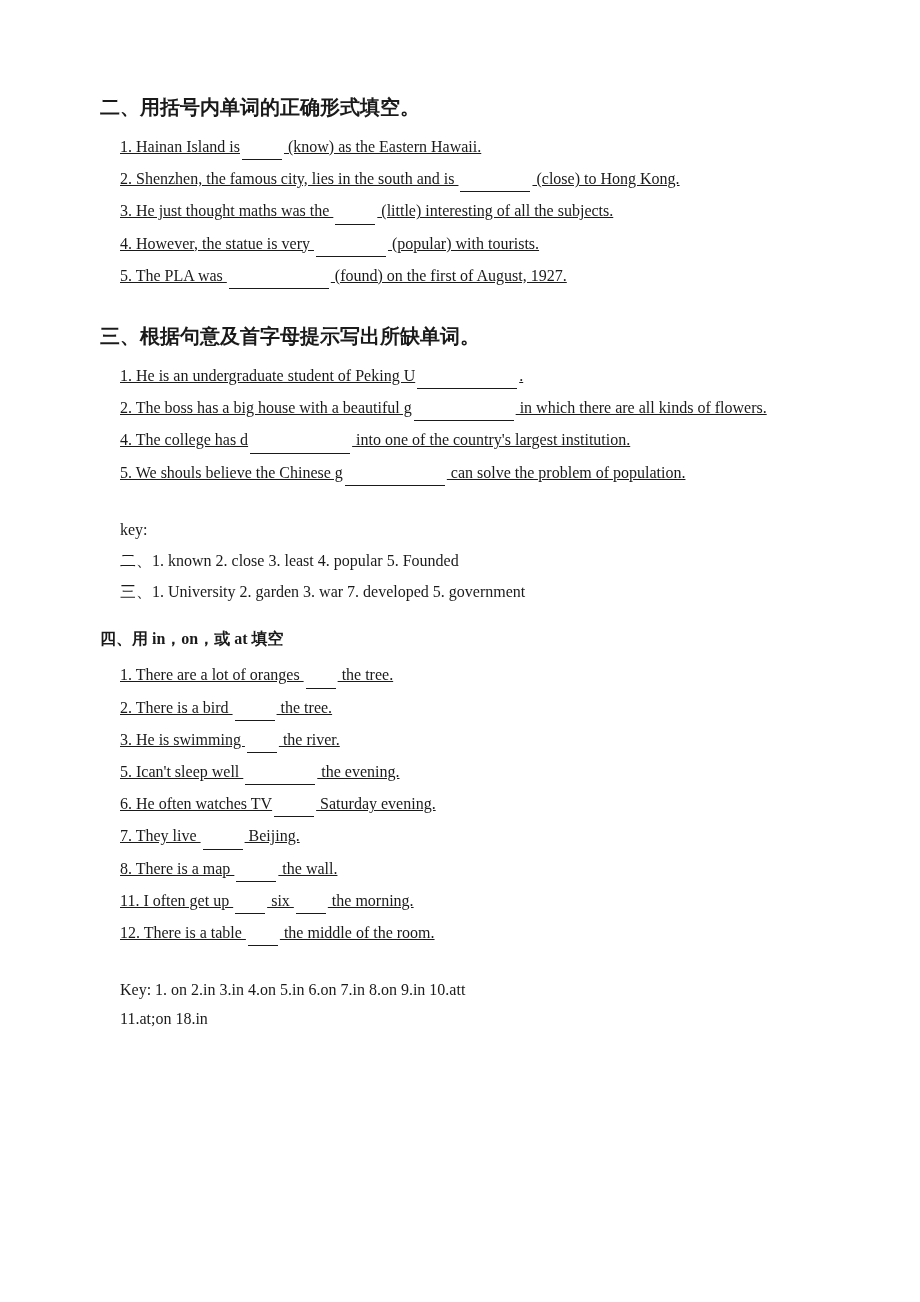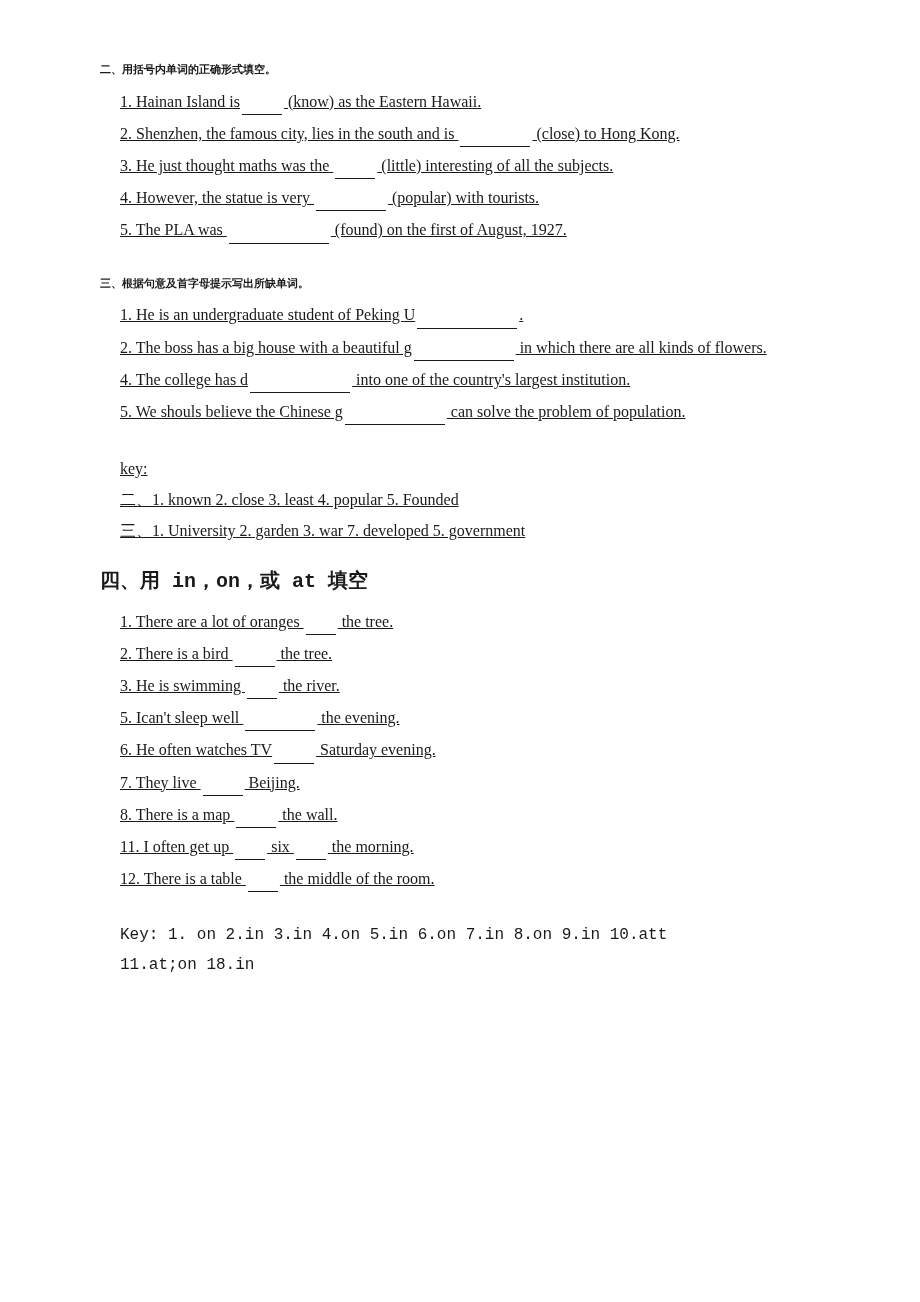--- a/index.html
+++ b/index.html
@@ -17,24 +17,25 @@
       min-height: 1302px;
       padding: 60px 80px 60px 100px;
       line-height: 1.7;
     }
 
     .section {
       margin-bottom: 30px;
     }
 
     .section-title {
-      font-size: 11px;
+      font-size: 20px;
       font-weight: bold;
       margin-bottom: 8px;
       font-family: Liberation Serif, serif;
+      margin-top: 30px;
     }
 
     .question {
       margin-bottom: 4px;
       text-indent: 0;
       padding-left: 20px;
       text-decoration: underline;
     }
 
     .blank {
@@ -59,38 +60,36 @@
     }
 
     .key-section {
       margin-top: 20px;
       margin-bottom: 20px;
       padding-left: 20px;
     }
 
     .key-line {
       margin-bottom: 4px;
-      text-decoration: underline;
     }
 
     .section4-title {
-      font-size: 20px;
+      font-size: 16px;
       font-weight: bold;
       margin-bottom: 8px;
-      font-family: Liberation Mono, monospace;
+      font-family: Liberation Serif, serif;
     }
 
     .key2-section {
       margin-top: 16px;
       padding-left: 20px;
     }
 
     .key2-line {
       margin-bottom: 2px;
-      font-family: Liberation Mono, monospace;
     }
   </style>
 </head>
 <body>
 
 <div class="section">
   <div class="section-title">二、用括号内单词的正确形式填空。</div>
 
   <div class="question">
     1. Hainan Island is<span class="blank">&nbsp;&nbsp;&nbsp;&nbsp;&nbsp;</span> (know) as the Eastern Hawaii.

